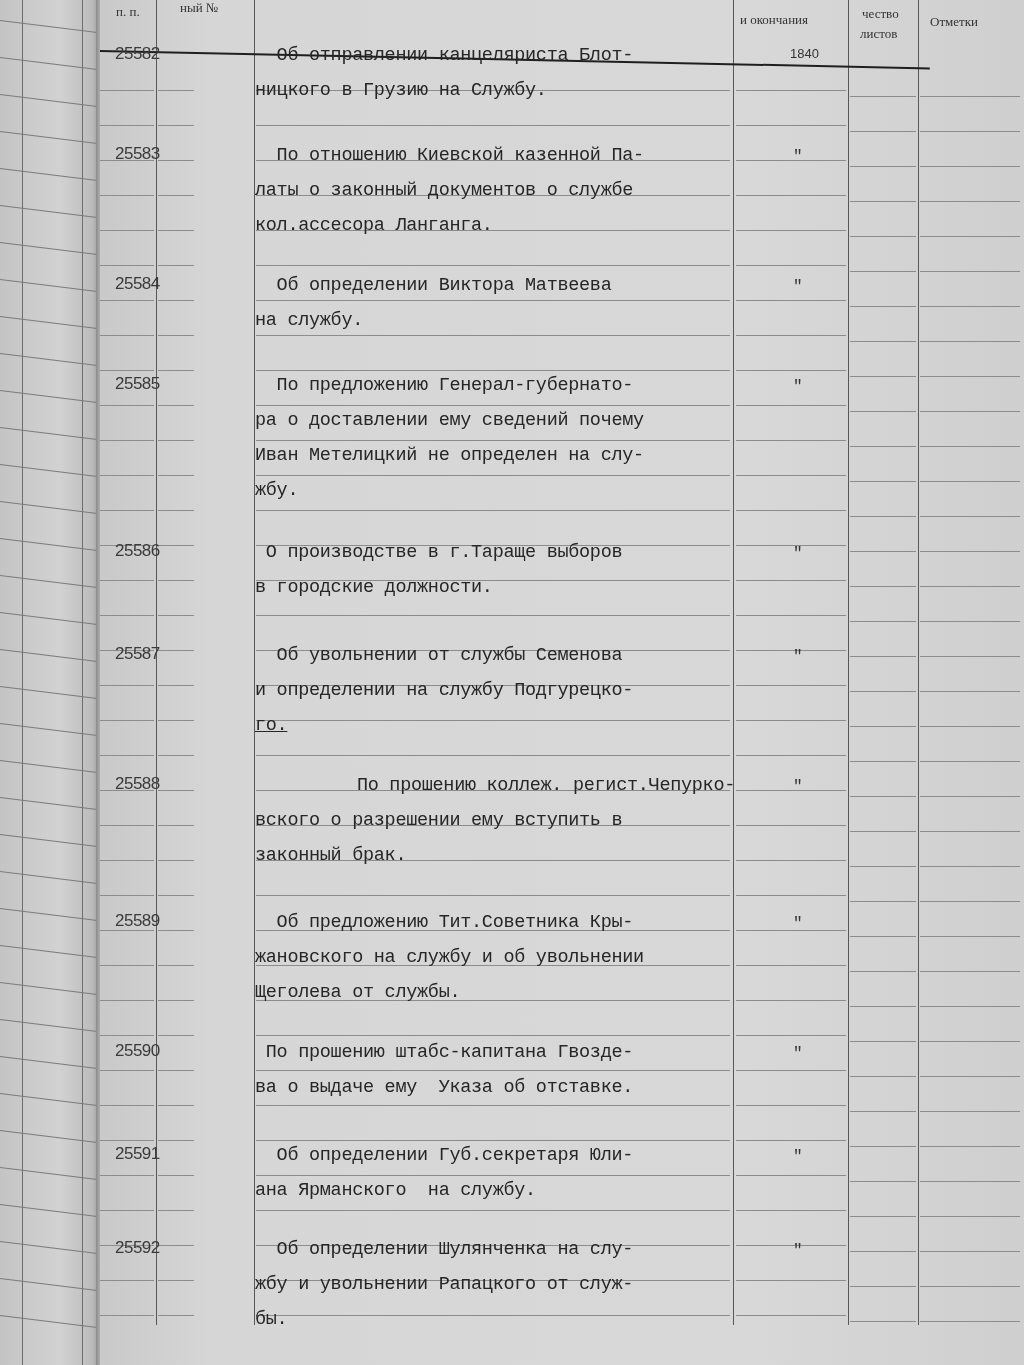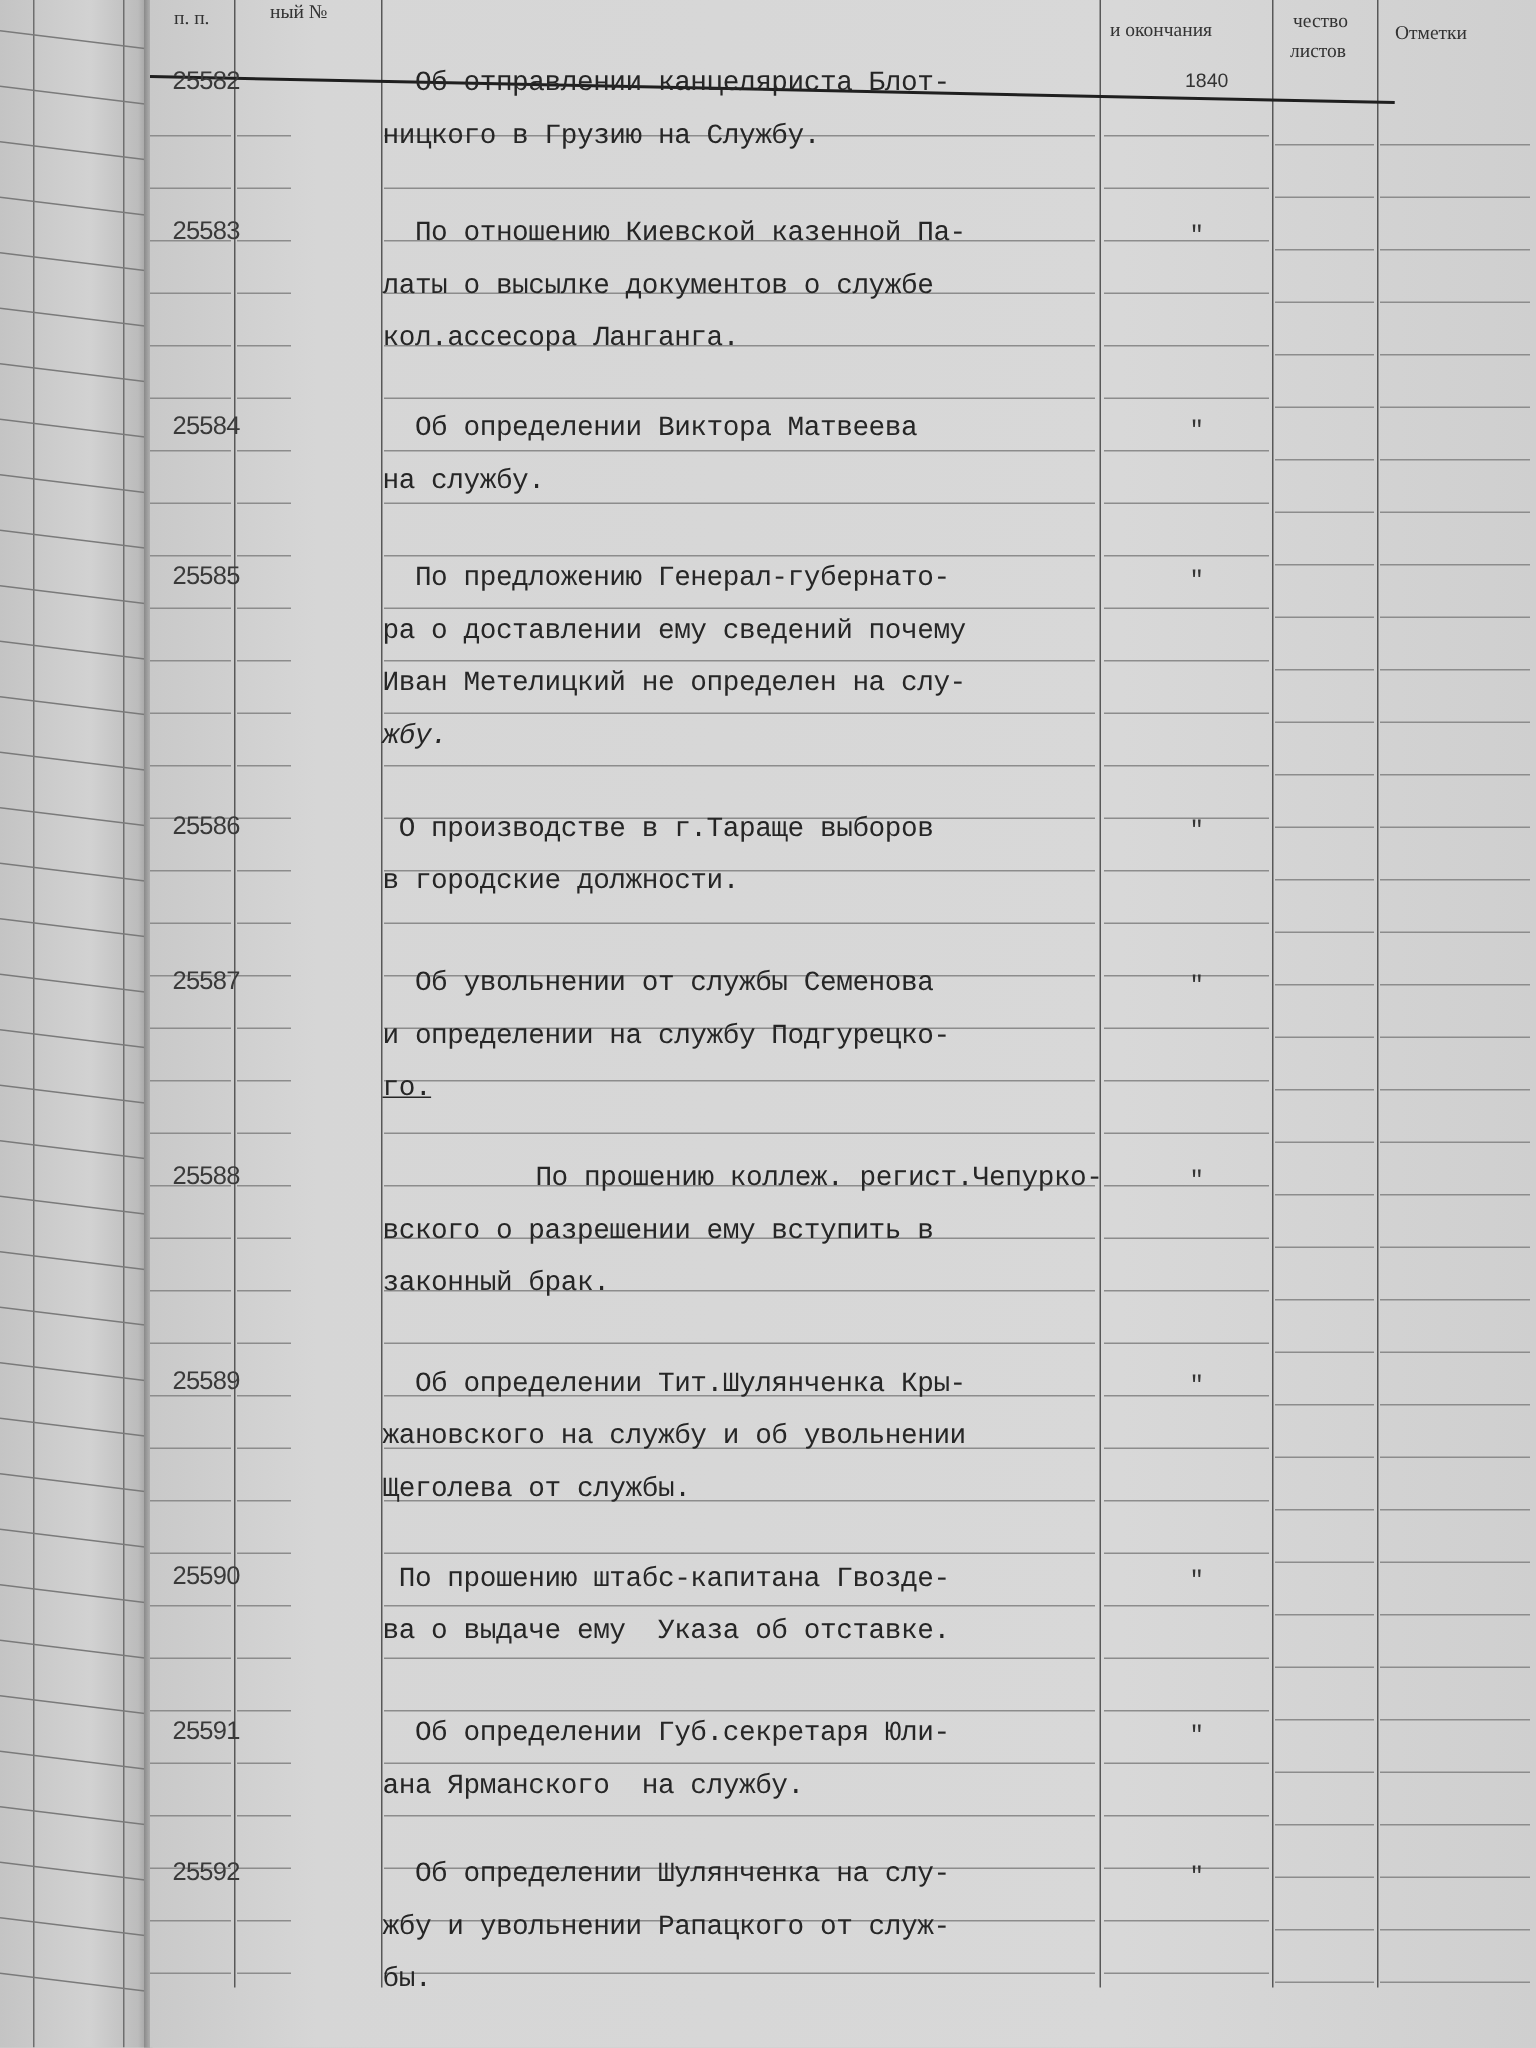--- a/index.html
+++ b/index.html
@@ -331,36 +331,36 @@
   <div class="rows" id="rows">
       <div class="entry" style="top: 38px;">
         <span class="num" style="top: 6px;">25582</span>
         <div class="desc" style="top: 0px;">  Об отправлении канцеляриста Блот-</div>
         <div class="desc" style="top: 35px;">ницкого в Грузию на Службу.</div>
         <span class="date" style="top: 8px;">1840</span>
       </div>
       <div class="entry" style="top: 138px;">
         <span class="num" style="top: 6px;">25583</span>
         <div class="desc" style="top: 0px;">  По отношению Киевской казенной Па-</div>
-        <div class="desc" style="top: 35px;">латы о высылке документов о службе</div>
+        <div class="desc" style="top: 35px;">латы о законный документов о службе</div>
         <div class="desc" style="top: 70px;">кол.ассесора Ланганга.</div>
         <span class="ditto" style="top: 10px;">"</span>
       </div>
       <div class="entry" style="top: 268px;">
         <span class="num" style="top: 6px;">25584</span>
         <div class="desc" style="top: 0px;">  Об определении Виктора Матвеева</div>
         <div class="desc" style="top: 35px;">на службу.</div>
         <span class="ditto" style="top: 10px;">"</span>
       </div>
       <div class="entry" style="top: 368px;">
         <span class="num" style="top: 6px;">25585</span>
         <div class="desc" style="top: 0px;">  По предложению Генерал-губернато-</div>
         <div class="desc" style="top: 35px;">ра о доставлении ему сведений почему</div>
         <div class="desc" style="top: 70px;">Иван Метелицкий не определен на слу-</div>
-        <div class="desc" style="top: 105px; font-style: italic;">жбу.</div>
+        <div class="desc" style="top: 105px;">жбу.</div>
         <span class="ditto" style="top: 10px;">"</span>
       </div>
       <div class="entry" style="top: 535px;">
         <span class="num" style="top: 6px;">25586</span>
         <div class="desc" style="top: 0px;"> О производстве в г.Тараще выборов</div>
         <div class="desc" style="top: 35px;">в городские должности.</div>
         <span class="ditto" style="top: 10px;">"</span>
       </div>
       <div class="entry" style="top: 638px;">
         <span class="num" style="top: 6px;">25587</span>
@@ -371,21 +371,21 @@
       </div>
       <div class="entry" style="top: 768px;">
         <span class="num" style="top: 6px;">25588</span>
         <div class="desc" style="top: 0px; text-align: right;"> По прошению коллеж. регист.Чепурко-</div>
         <div class="desc" style="top: 35px;">вского о разрешении ему вступить в</div>
         <div class="desc" style="top: 70px;">законный брак.</div>
         <span class="ditto" style="top: 10px;">"</span>
       </div>
       <div class="entry" style="top: 905px;">
         <span class="num" style="top: 6px;">25589</span>
-        <div class="desc" style="top: 0px;">  Об определении Тит.Шулянченка Кры-</div>
+        <div class="desc" style="top: 0px;">  Об предложению Тит.Советника Кры-</div>
         <div class="desc" style="top: 35px;">жановского на службу и об увольнении</div>
         <div class="desc" style="top: 70px;">Щеголева от службы.</div>
         <span class="ditto" style="top: 10px;">"</span>
       </div>
       <div class="entry" style="top: 1035px;">
         <span class="num" style="top: 6px;">25590</span>
         <div class="desc" style="top: 0px;"> По прошению штабс-капитана Гвозде-</div>
         <div class="desc" style="top: 35px;">ва о выдаче ему  Указа об отставке.</div>
         <span class="ditto" style="top: 10px;">"</span>
       </div>

